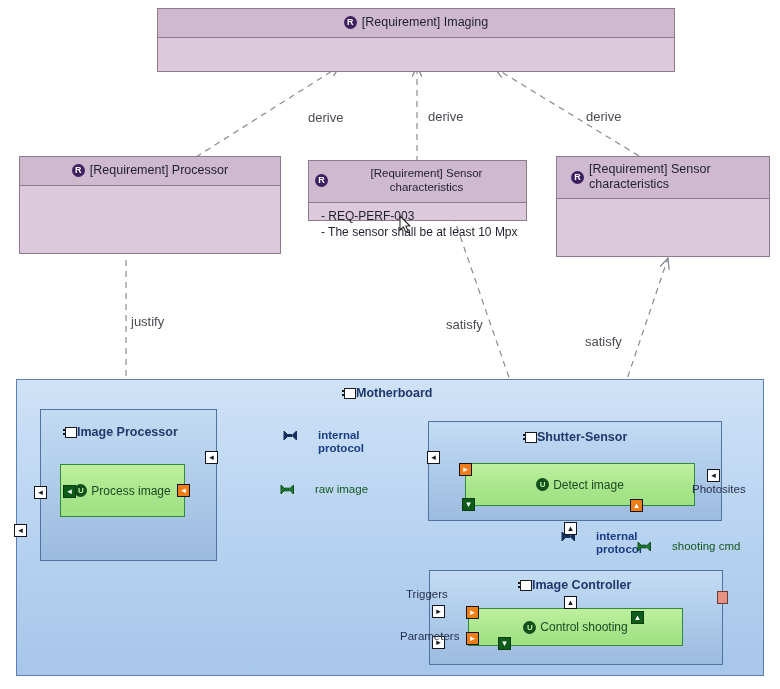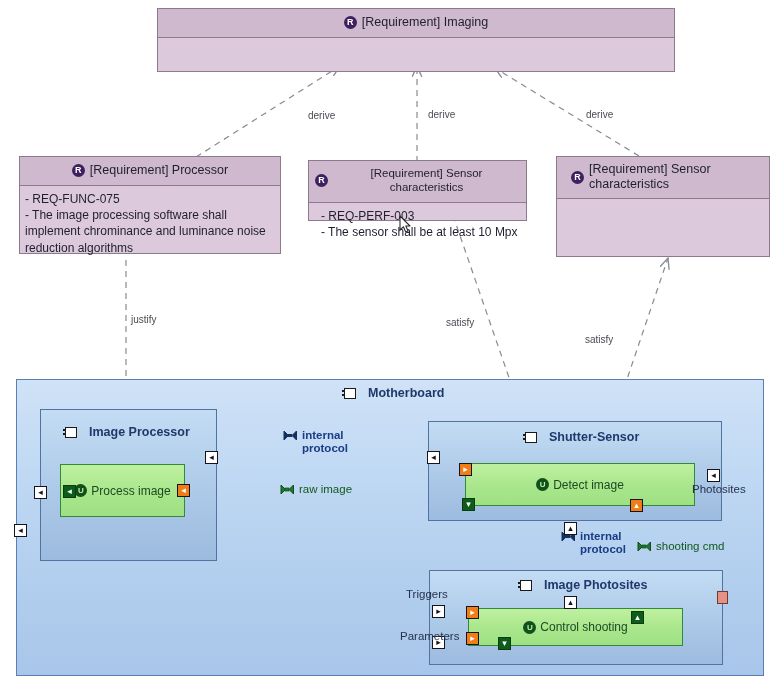--- a/index.html
+++ b/index.html
@@ -59,21 +59,21 @@
     font-size:9px;
     font-weight:bold;
     line-height:13px;
     text-align:center;
     flex:0 0 auto;
   }
 
   
   .edge-label{
     position:absolute;
-    font-size:10px;
+    font-size:13px;
     color:#4a4a52;
     z-index:4;
     white-space:nowrap;
   }
 
   
   .mb{
     position:absolute;
     box-sizing:border-box;
     border:1px solid #5b7fb5;
@@ -87,21 +87,21 @@
     background:linear-gradient(180deg,#c3dcf4 0%,#a9c6e6 65%,#9dbbdf 100%);
     z-index:2;
   }
   .blk-title,.mb-title{
     position:absolute;
     font-size:12.5px;
     font-weight:bold;
     color:#20386b;
     display:flex;
     align-items:center;
-    gap:12px;
+    gap:0;
     white-space:nowrap;
     z-index:6;
   }
   .blk-icon{
     display:inline-block;
     position:relative;
     width:12px;height:11px;
     background:#ffffff;
     border:1.4px solid #1a1a1a;
     box-sizing:border-box;
@@ -203,21 +203,21 @@
     white-space:nowrap;
     z-index:7;
   }
 
   
   .conn-label{
     position:absolute;
     font-size:11.5px;
     display:flex;
     align-items:flex-start;
-    gap:4px;
+    gap:20px;
     white-space:nowrap;
     z-index:6;
     line-height:1.15;
   }
   .conn-label.blue{ color:#1b3c86; font-weight:bold; }
   .conn-label.green{ color:#13581f; }
   .bowtie{
     display:inline-block;
     width:15px;height:11px;
     flex:0 0 auto;
@@ -284,22 +284,20 @@
       <span class="rq-icon">R</span>
       <span>[Requirement] Imaging</span>
     </div>
   </div>
 
   <div class="req" style="left:19px;top:156px;width:262px;height:98px;">
     <div class="req-hdr">
       <span class="rq-icon">R</span>
       <span>[Requirement] Processor</span>
     </div>
-    <div class="req-body">- REQ-FUNC-075
-- The image processing software shall implement chrominance and luminance noise reduction algorithms</div>
   </div>
 
   <div class="req" style="left:308px;top:160px;width:219px;height:61px;">
     <div class="req-hdr" style="font-size:11.5px;">
       <span class="rq-icon">R</span>
       <span>[Requirement] Sensor characteristics</span>
     </div>
     <div class="req-body" style="padding-left:12px;">- REQ-PERF-003
 - The sensor shall be at least 10 Mpx</div>
   </div>
@@ -344,21 +342,21 @@
   <div class="act" style="left:465px;top:463px;width:230px;height:43px;">
     <span class="act-label">
       <span class="act-icon">U</span>
       <span>Detect image</span>
     </span>
   </div>
 
   <div class="blk" style="left:429px;top:570px;width:294px;height:95px;"></div>
   <div class="blk-title" style="left:520px;top:578px;">
     <span class="blk-icon"></span>
-    <span>Image Photosites</span>
+    <span>Image Controller</span>
   </div>
   <div class="act" style="left:468px;top:608px;width:215px;height:38px;">
     <span class="act-label">
       <span class="act-icon">U</span>
       <span>Control shooting</span>
     </span>
   </div>
 
   <div class="port port-w" style="left:14px;top:524px;">◂</div>
   <div class="port port-w" style="left:34px;top:486px;">◂</div>

